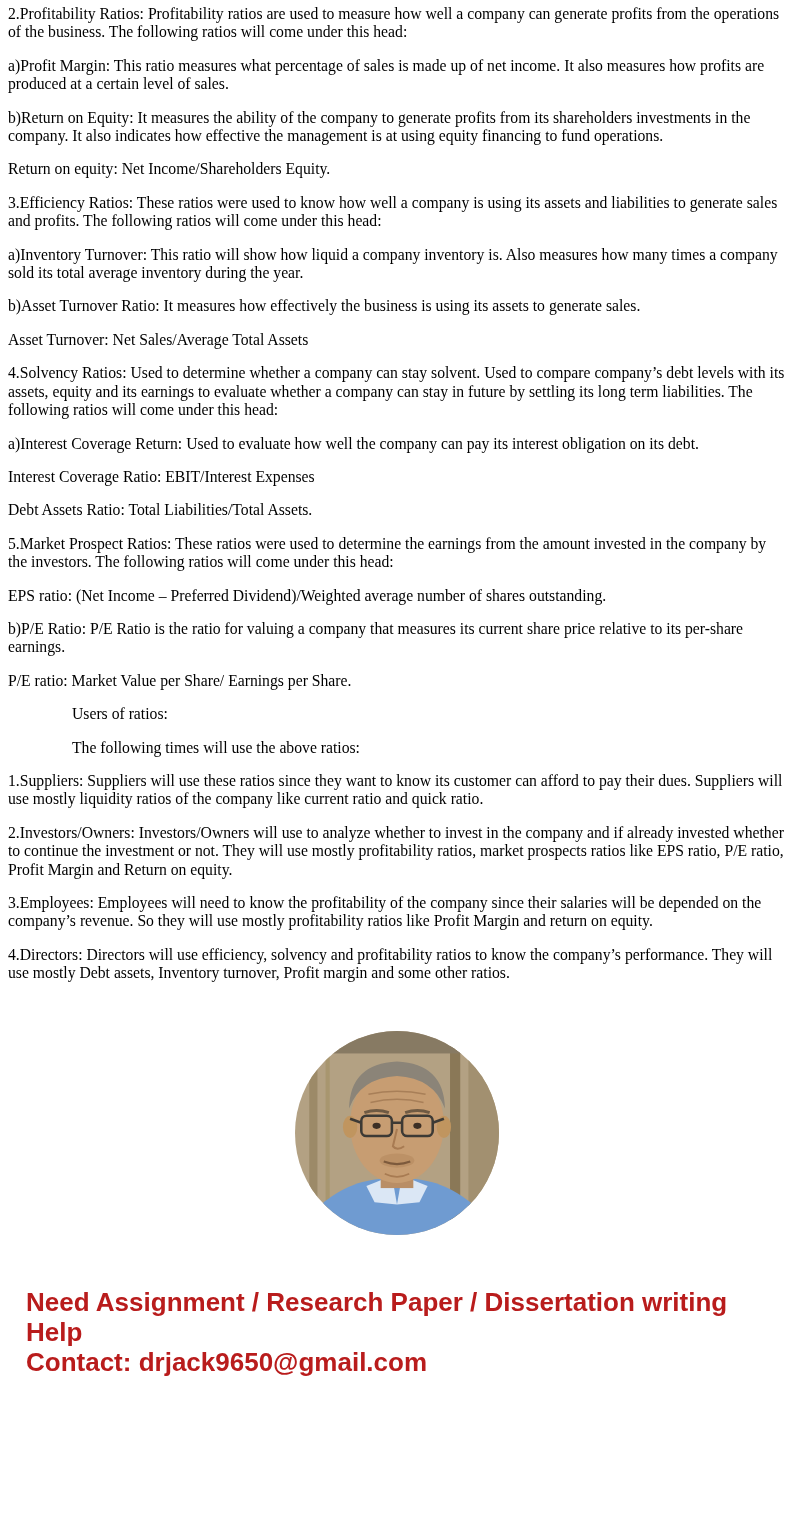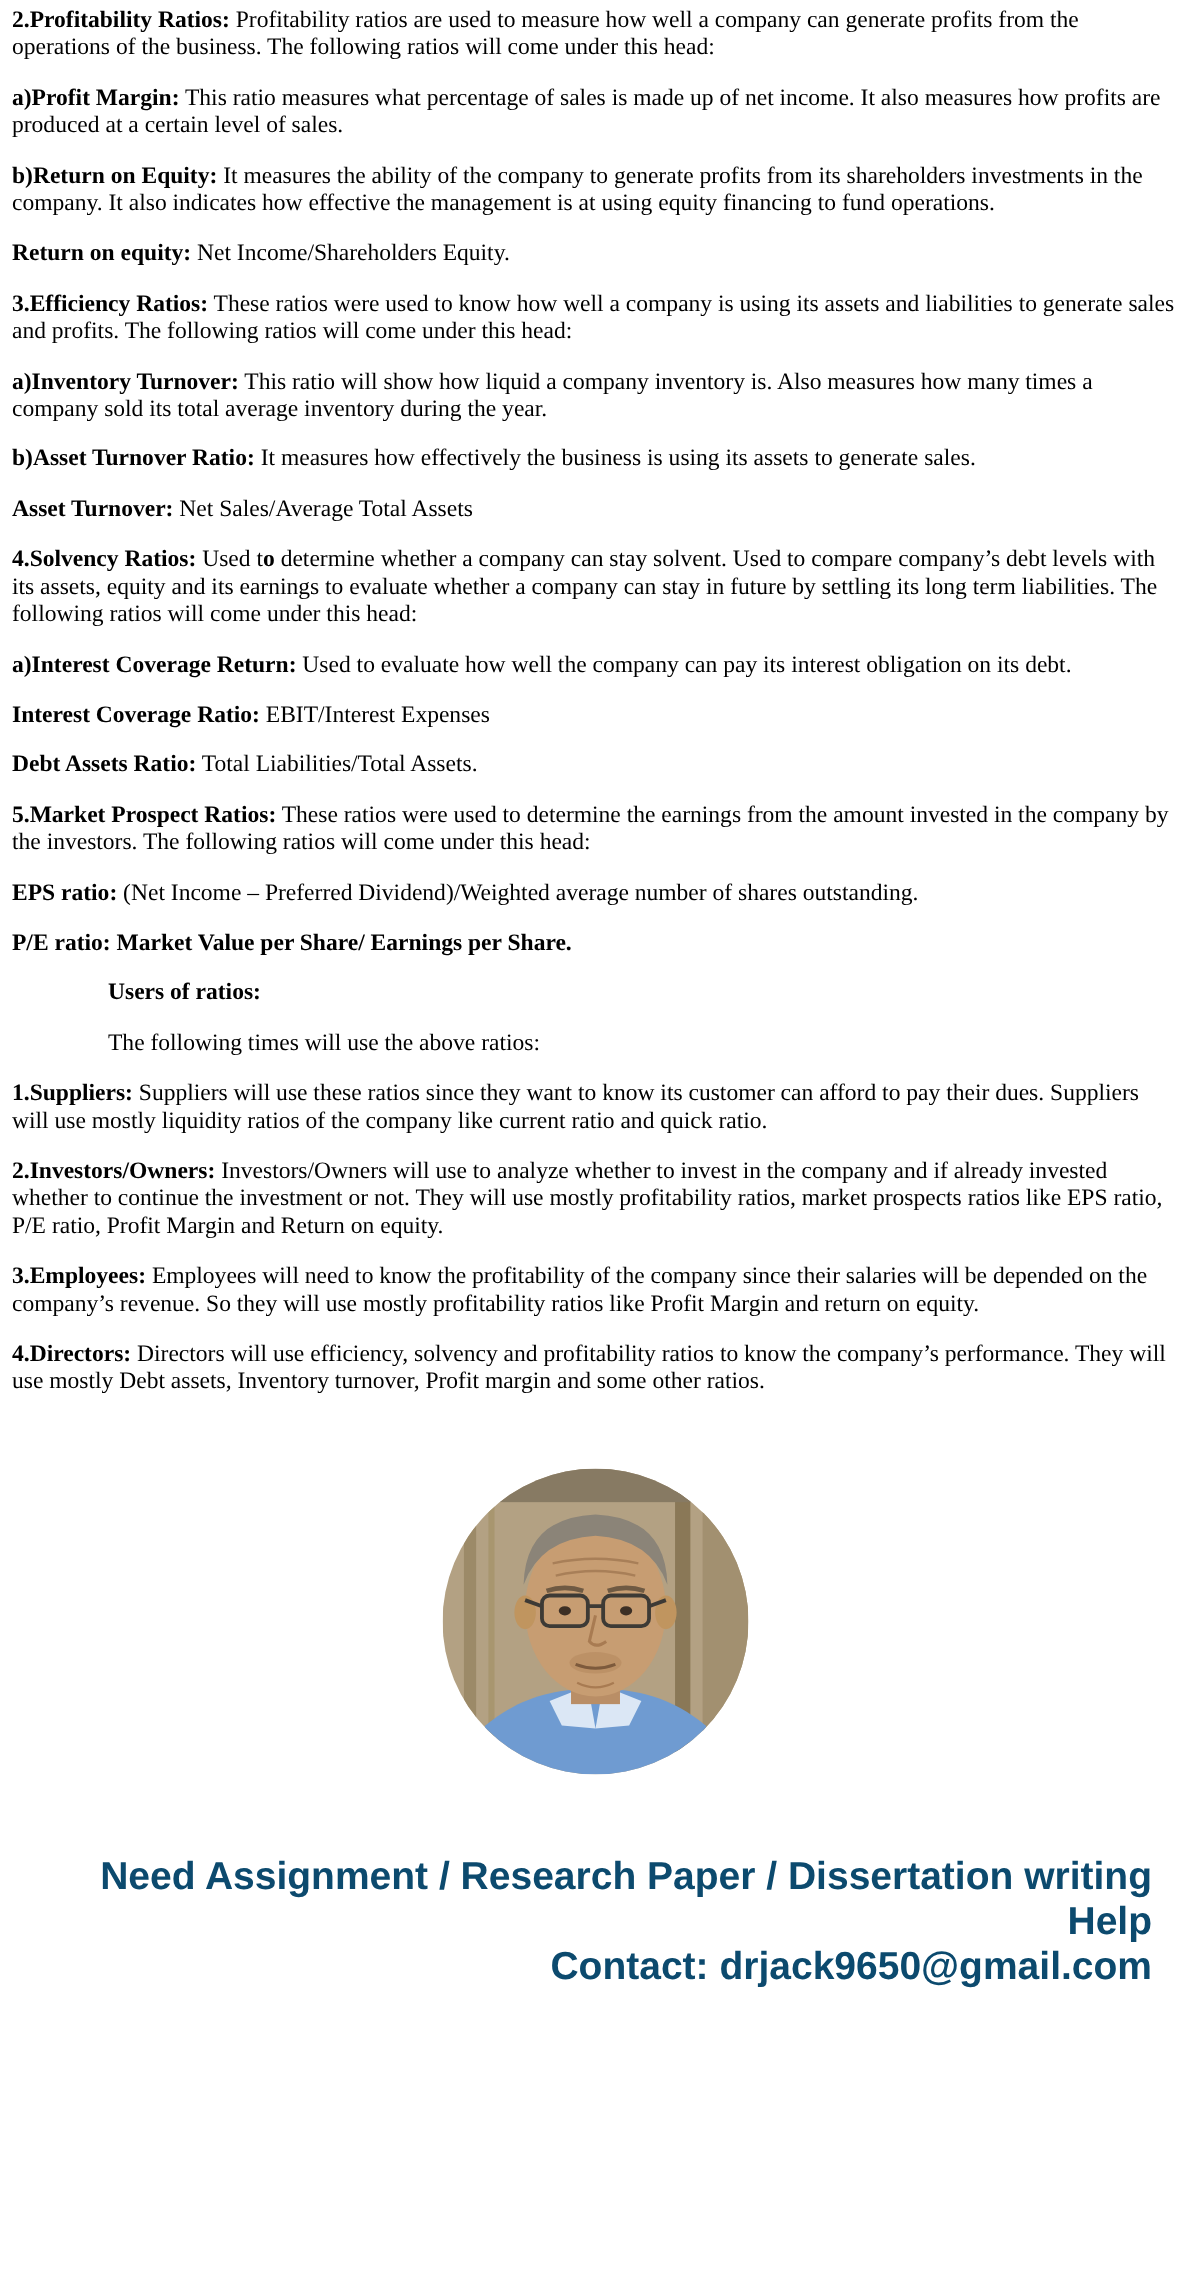--- a/index.html
+++ b/index.html
@@ -10,42 +10,42 @@
     background: #ffffff;
     color: #000000;
     font-family: "Liberation Serif", serif;
     font-size: 15.7px;
     line-height: 18.4px;
     padding: 5px 8px 20px 8px;
     margin: 0 auto;
   }
   .para { margin: 0 0 15px 0; }
   .para.indent { margin-left: 64px; }
-  .para b { font-weight: bold; }
+  .para b { font-weight: normal; }
   .photo-wrap {
     display: flex;
     justify-content: center;
     margin-top: 48px;
     margin-bottom: 52px;
   }
   .photo {
     width: 204px;
     height: 204px;
     border-radius: 50%;
     overflow: hidden;
     flex: 0 0 auto;
   }
   .photo svg { display: block; width: 100%; height: 100%; }
   .footer {
     font-family: "Liberation Sans", sans-serif;
     font-weight: bold;
     font-size: 26px;
     line-height: 30px;
-    text-align: right;
-    color: #0c4a6e;
+    text-align: left;
+    color: #b91c1c;
     max-width: 742px;
     margin: 0 auto;
   }
 </style>
 </head>
 <body>
 
 <div class="page">
 
   <div>
@@ -56,20 +56,21 @@
       <p class="para"><b>3.Efficiency Ratios:</b><span> These ratios were used to know how well a company is using its assets and liabilities to generate sales and profits. The following ratios will come under this head:</span></p>
       <p class="para"><b>a)Inventory Turnover:</b><span> This ratio will show how liquid a company inventory is. Also measures how many times a company sold its total average inventory during the year.</span></p>
       <p class="para"><b>b)Asset Turnover Ratio:</b><span> It measures how effectively the business is using its assets to generate sales.</span></p>
       <p class="para"><b>Asset Turnover:</b><span> Net Sales/Average Total Assets</span></p>
       <p class="para"><b>4.Solvency Ratios:</b><span> Used t</span><b>o</b><span> determine whether a company can stay solvent. Used to compare company’s debt levels with its assets, equity and its earnings to evaluate whether a company can stay in future by settling its long term liabilities. The following ratios will come under this head:</span></p>
       <p class="para"><b>a)Interest Coverage Return:</b><span> Used to evaluate how well the company can pay its interest obligation on its debt.</span></p>
       <p class="para"><b>Interest Coverage Ratio:</b><span> EBIT/Interest Expenses</span></p>
       <p class="para"><b>Debt Assets Ratio:</b><span> Total Liabilities/Total Assets.</span></p>
       <p class="para"><b>5.Market Prospect Ratios:</b><span> These ratios were used to determine the earnings from the amount invested in the company by the investors. The following ratios will come under this head:</span></p>
       <p class="para"><b>EPS ratio:</b><span> (Net Income – Preferred Dividend)/Weighted average number of shares outstanding.</span></p>
+      <p class="para"><b>b)P/E Ratio:</b><span> P/E Ratio is the ratio for valuing a company that measures its current share price relative to its per-share earnings.</span></p>
       <p class="para"><b>P/E ratio: Market Value per Share/ Earnings per Share.</b></p>
       <p class="para indent"><b>Users of ratios:</b></p>
       <p class="para indent"><span>The following times will use the above ratios:</span></p>
       <p class="para"><b>1.Suppliers:</b><span> Suppliers will use these ratios since they want to know its customer can afford to pay their dues. Suppliers will use mostly liquidity ratios of the company like current ratio and quick ratio.</span></p>
       <p class="para"><b>2.Investors/Owners:</b><span> Investors/Owners will use to analyze whether to invest in the company and if already invested whether to continue the investment or not. They will use mostly profitability ratios, market prospects ratios like EPS ratio, P/E ratio, Profit Margin and Return on equity.</span></p>
       <p class="para"><b>3.Employees:</b><span> Employees will need to know the profitability of the company since their salaries will be depended on the company’s revenue. So they will use mostly profitability ratios like Profit Margin and return on equity.</span></p>
       <p class="para"><b>4.Directors:</b><span> Directors will use efficiency, solvency and profitability ratios to know the company’s performance. They will use mostly Debt assets, Inventory turnover, Profit margin and some other ratios.</span></p>
     </div>
 
   <div class="photo-wrap">

